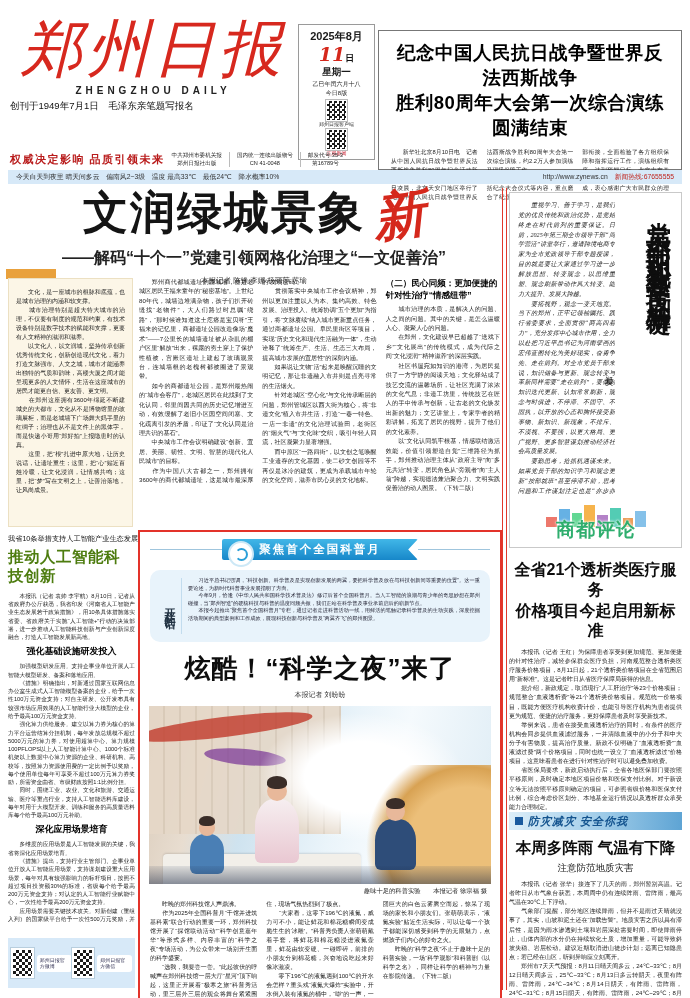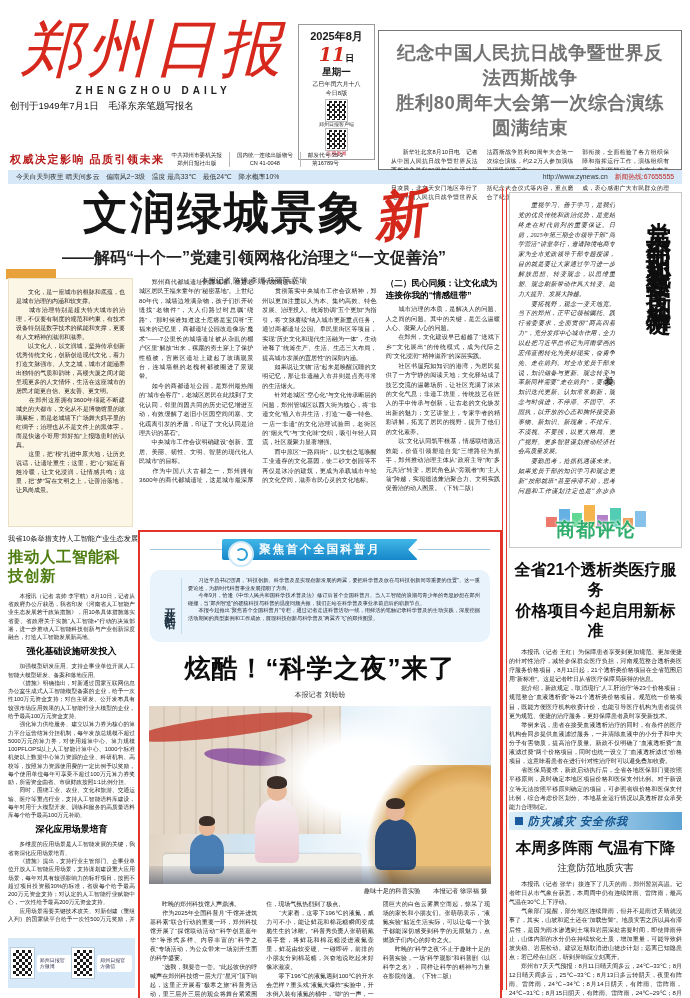--- a/index.html
+++ b/index.html
@@ -25,21 +25,21 @@
   .d-week { font-size:9.5px; font-weight:bold; margin-top:1px; }
   .d-lunar { font-size:6px; margin-top:1px; color:#222; }
   .d-pages { font-size:6px; color:#222; }
   .d-qr { width:21px; height:21px; margin:2px auto 0; background:repeating-conic-gradient(#1c1c1c 0% 25%, #fff 0% 50%); background-size:5px 5px; border:1px solid #fff; outline:1px solid #bbb; }
   .d-qr-label { font-size:5px; color:#333; line-height:1.2; }
   .d-qr-label.red { color:#c23; }
 
   
   .topnews { position:absolute; left:378px; top:30px; width:304px; height:140px; border:1px solid #777;
              padding:10px 12px 6px; background:#fff; }
-  .tn-headline { font-size:18.5px; font-weight:800; text-align:center; line-height:1.35; letter-spacing:0.5px; color:#737373; }
+  .tn-headline { font-size:18.5px; font-weight:800; text-align:center; line-height:1.35; letter-spacing:0.5px; color:#000000; }
   .tn-body { margin-top:7px; column-count:3; column-gap:9px; font-size:5.8px; line-height:1.55;
              text-align:justify; height:64px; overflow:hidden; color:#222; }
 
   
   .infobar { position:absolute; left:10px; top:151px; width:366px; height:17px; display:flex; align-items:center; gap:7px; }
   .slogan { color:#b91c1c; font-weight:800; font-size:11px; letter-spacing:1.5px; white-space:nowrap; }
   .ib-unit { font-size:5.6px; line-height:1.35; text-align:center; color:#222; white-space:nowrap; }
   .ib-sep { border-left:1px solid #bbb; padding-left:7px; }
 
   .weatherbar { position:absolute; left:8px; top:170px; width:674px; height:14px; background:#d7e9f8;
@@ -234,21 +234,21 @@
 
   <div class="main-cols">
     <div class="paras">　　郑州商代都城遗址的西城墙，曾是老城区居民王福来童年的“秘密基地”。上世纪80年代，城墙边堆满杂物，孩子们扒开砖缝找“老物件”，大人们路过时总嘱“绕路”，“那时候谁知道这土疙瘩是宝贝呀”王福来的记忆里，商都遗址公园改造像场“魔术”——7公里长的城墙遗址被从杂乱的棚户区里“解放”出来，裸露的夯土穿上了保护性植被，宫殿区遗址上建起了玻璃观景台，连城墙根的老槐树都被圈进了景观带。
 　　如今的商都遗址公园，是郑州最热闹的“城市会客厅”，老城区居民在此找到了文化认同，邻里间因共同的历史记忆增进互动，有效缓解了老旧小区因空间闭塞、文化疏离引发的矛盾，印证了“文化认同是治理共识的基石”。
 　　中央城市工作会议明确建设“创新、宜居、美丽、韧性、文明、智慧的现代化人民城市”的目标。
 　　作为中国八大古都之一，郑州拥有3600年的商代都城遗址，这是城市最深厚的“文明密码”。
 　　贯彻落实中央城市工作会议精神，郑州以更加注重以人为本、集约高效、特色发展、治理投入、统筹协调“五个更加”为指引，将“文脉赓续”纳入城市更新重点任务，通过商都遗址公园、阜民里街区等项目，实现“历史文化和现代生活融为一体”，生动诠释了“统筹生产、生活、生态三大布局，提高城市发展的宜居性”的深刻内涵。
 　　如果说让文物“活”起来是唤醒沉睡的文明记忆，那让非遗融入市井则是点亮寻常的生活烟火。
 　　针对老城区“空心化”与文化传承断层的问题，郑州管城区以西大街为核心，将“非遗文化”植入市井生活，打造“一巷一特色、一店一非遗”的文化治理试验田，老街区的“烟火气”与“文化味”交织，吸引年轻人回流，社区凝聚力显著增强。
 　　而中原区“一路四街”，以文创之笔唤醒工业遗存的文化基因，使二砂文创园等不再仅是冰冷的建筑，更成为承载城市年轮的文化空间，滋养市民心灵的文化地标。</div>
-    <h4 class="col-subhead">（二）民心同频：让文化成为连接你我的“情感纽带”</h4>
+    <h4 class="col-subhead">（二）民心同频：更加便捷的针对性治疗“情感纽带”</h4>
     <div class="paras">　　城市治理的本质，是解决人的问题、人之间的问题。其中的关键，是怎么温暖人心、凝聚人心的问题。
 　　在郑州，文化建设早已超越了“送戏下乡”“文化展出”的传统模式，成为代际之间“文化浸润”“精神滋养”的深层实践。
 　　社区书屋宛如知识的港湾，为居民提供了一方宁静的阅读天地；文化驿站成了技艺交流的温馨场所，让社区充满了浓浓的文化气息；非遗工坊里，传统技艺在匠人的手中传承与创新，让古老的文化焕发出新的魅力；文艺讲堂上，专家学者的精彩讲解，拓宽了居民的视野，提升了他们的文化素养。
 　　以“文化认同筑牢根基，情感联结激活效能，价值引领塑造自觉”三维路径为抓手，郑州推动治理主体从“政府主导”向“多元共治”转变，居民角色从“旁观者”向“主人翁”跨越，实现德法兼治聚合力、文明实践促善治的动人图景。（下转二版）</div>
   </div>
 
   <div class="redrule"></div>
 
   <div class="commentary">
     <div class="comm-body paras">　　重视学习、善于学习，是我们党的优良传统和政治优势，是党始终走在时代前列的重要保证。日前，2025年第三期全市领导干部“周学营活”讲堂举行，邀请跨境电商专家为全市党政领导干部专题授课，目的就是要让大家通过学习进一步解放思想、转变观念，以思维重塑、观念刷新带动作风大转变、能力大提升、发展大跨越。

